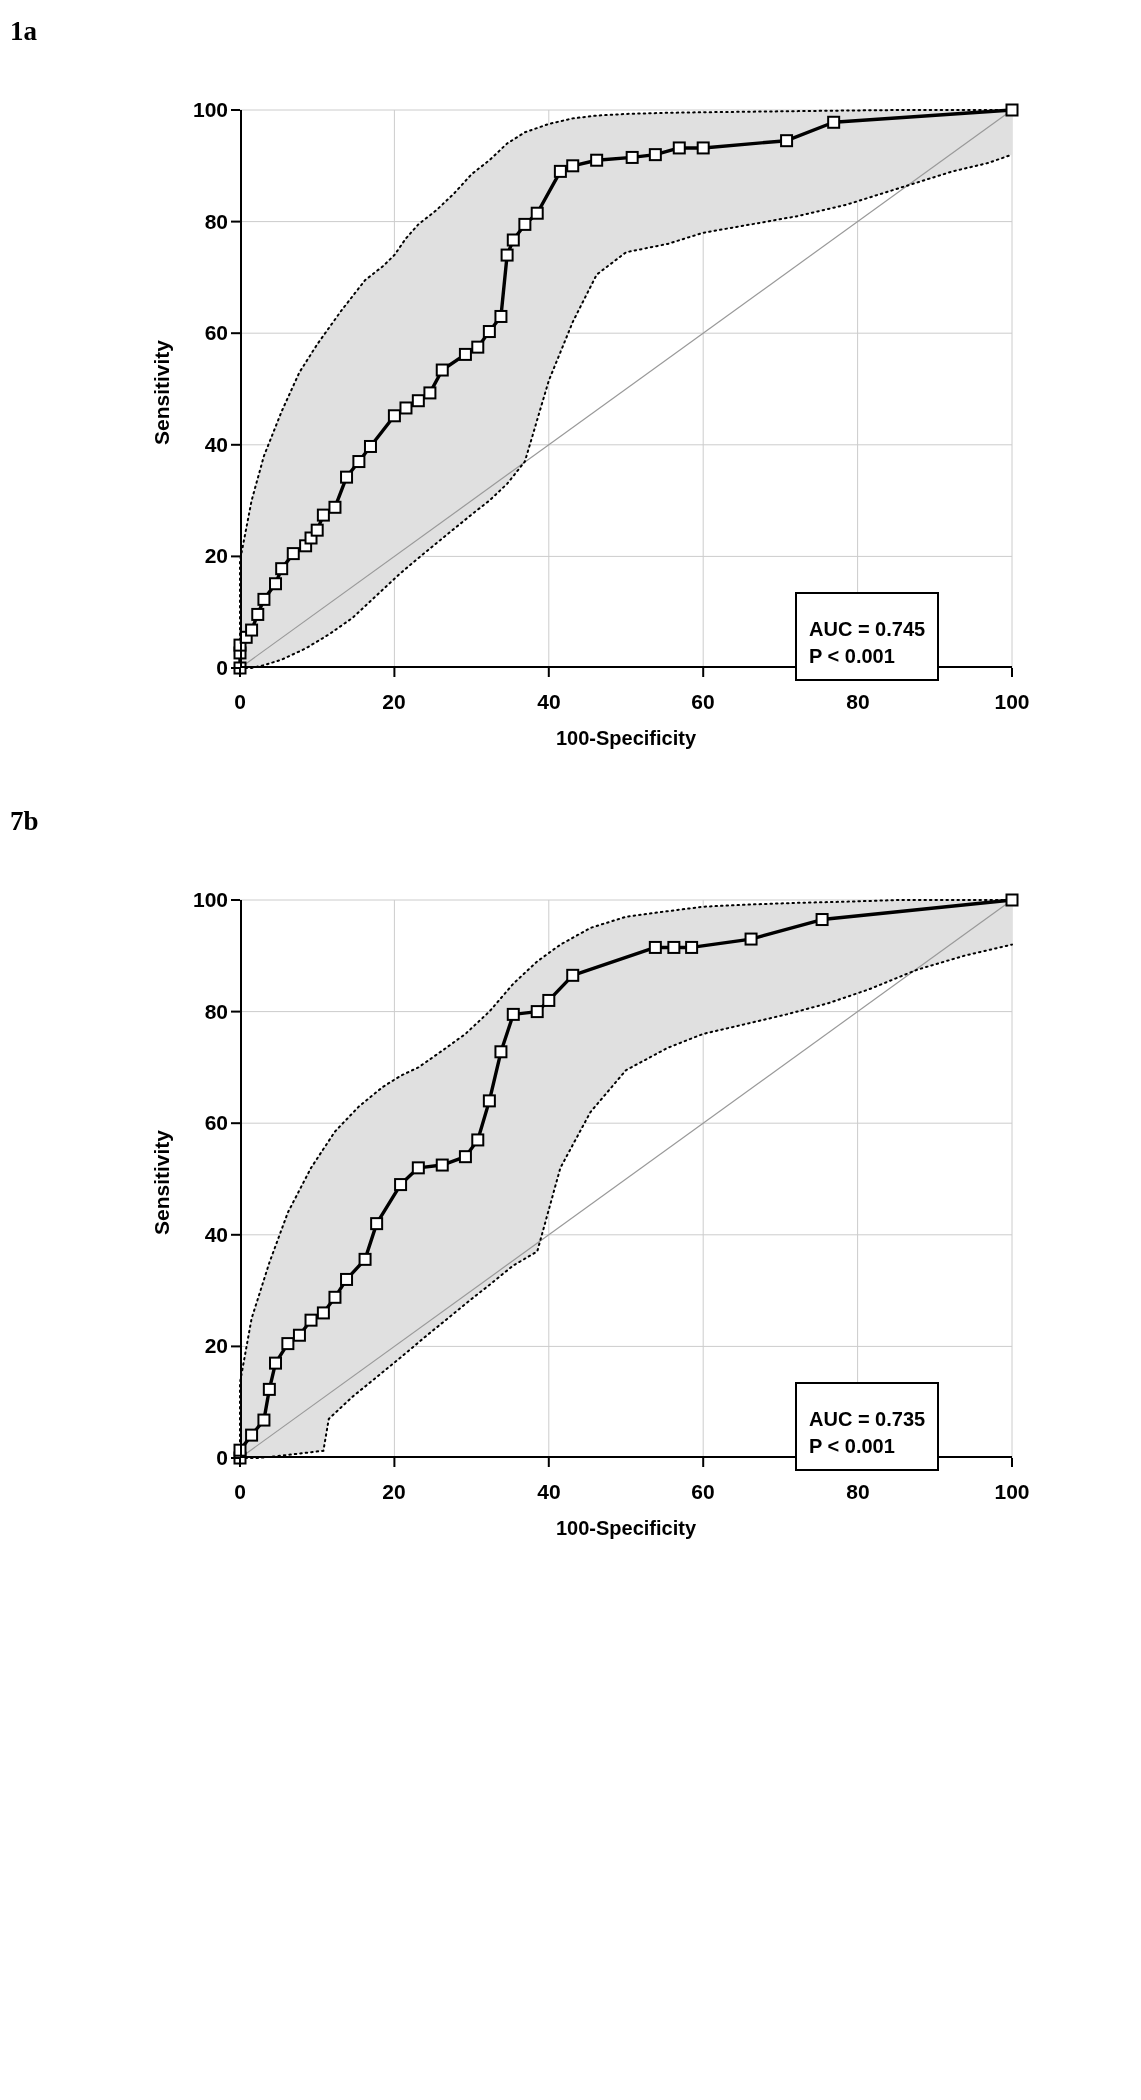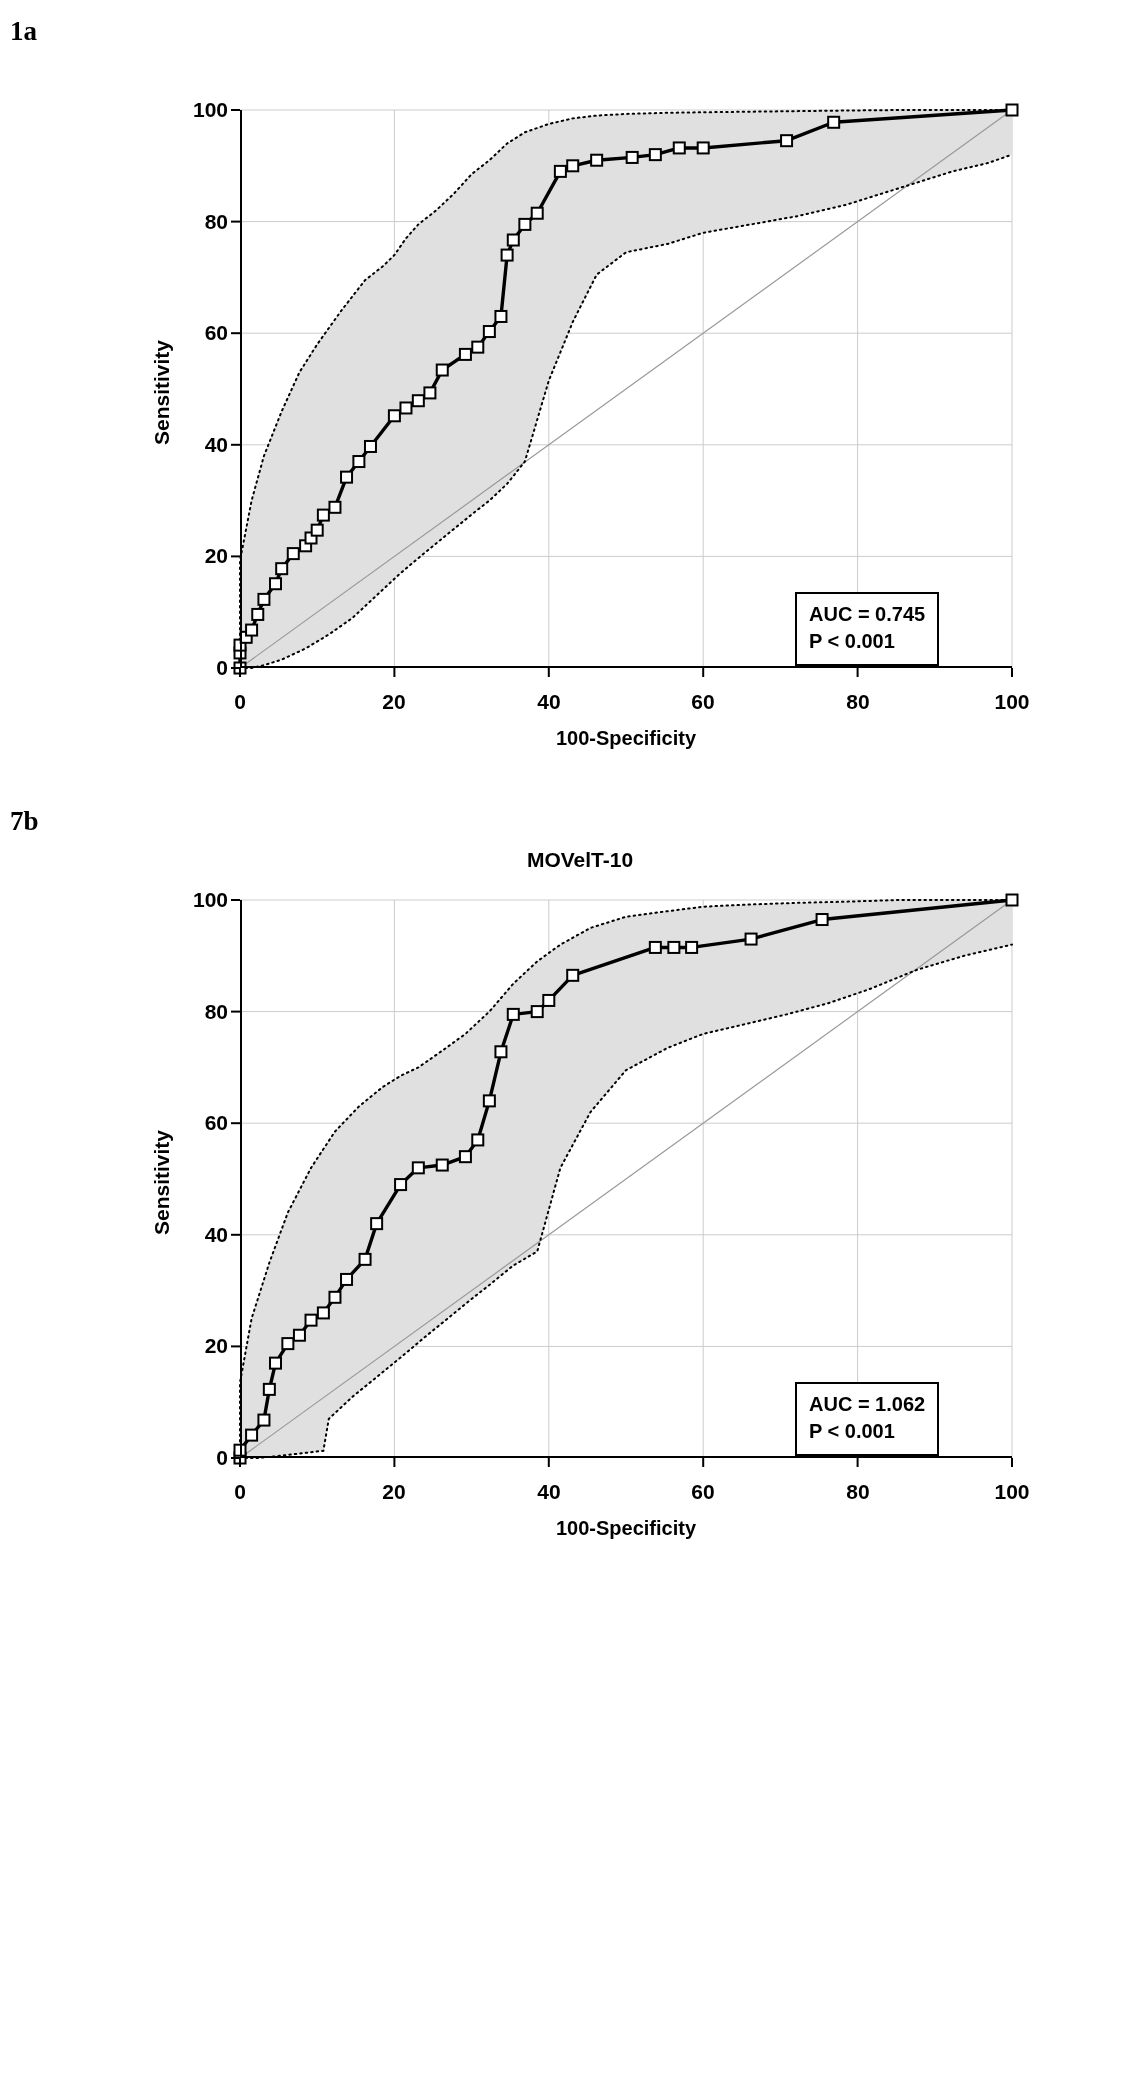--- a/index.html
+++ b/index.html
@@ -115,21 +115,21 @@
     font-weight: bold;
     color: #000;
     transform: rotate(-90deg);
     transform-origin: left top;
     white-space: nowrap;
   }
   .stat-box {
     position: absolute;
     border: 2px solid #000;
     background: #fff;
-    padding: 7px 12px 9px 12px;
+    padding: 22px 12px 9px 12px;
     font-size: 20px;
     font-weight: bold;
     line-height: 1.35;
     color: #000;
   }
   .stat-box div { white-space: nowrap; }
 </style>
 </head>
 <body>
 
@@ -232,21 +232,20 @@
     <div class="stat-box" style="left:795px; top:592px;">
       <div>AUC = 0.745</div>
       <div>P &lt; 0.001</div>
     </div>
   </div>
 </div>
 
 <div class="panel" id="panel-b">
   <div class="panel-label">7b</div>
   <div class="chart-wrap">
-    <div class="chart-title">MOVelT-10</div>
 
     <div class="plot">
       <svg class="plot-svg" id="svg-1" viewBox="0 0 772 558" preserveAspectRatio="none">
           <line x1="0" y1="446.4" x2="772" y2="446.4" stroke="#cccccc" stroke-width="1"></line>
           <line x1="0" y1="334.79999999999995" x2="772" y2="334.79999999999995" stroke="#cccccc" stroke-width="1"></line>
           <line x1="0" y1="223.2" x2="772" y2="223.2" stroke="#cccccc" stroke-width="1"></line>
           <line x1="0" y1="111.59999999999997" x2="772" y2="111.59999999999997" stroke="#cccccc" stroke-width="1"></line>
           <line x1="0" y1="0" x2="772" y2="0" stroke="#cccccc" stroke-width="1"></line>
           <line x1="154.4" y1="0" x2="154.4" y2="558" stroke="#cccccc" stroke-width="1"></line>
           <line x1="308.8" y1="0" x2="308.8" y2="558" stroke="#cccccc" stroke-width="1"></line>
@@ -317,17 +316,17 @@
     <div class="xtick-label" style="left:364px; top:690px;">20</div>
     <div class="xtick-label" style="left:519px; top:690px;">40</div>
     <div class="xtick-label" style="left:673px; top:690px;">60</div>
     <div class="xtick-label" style="left:828px; top:690px;">80</div>
     <div class="xtick-label" style="left:982px; top:690px;">100</div>
 
     <div class="axis-title-x" style="top:727px;">100-Specificity</div>
     <div class="axis-title-y" style="left:150px; top:445px;">Sensitivity</div>
 
     <div class="stat-box" style="left:795px; top:592px;">
-      <div>AUC = 1.062</div>
+      <div>AUC = 0.735</div>
       <div>P &lt; 0.001</div>
     </div>
   </div>
 </div>
 
 </body></html>

